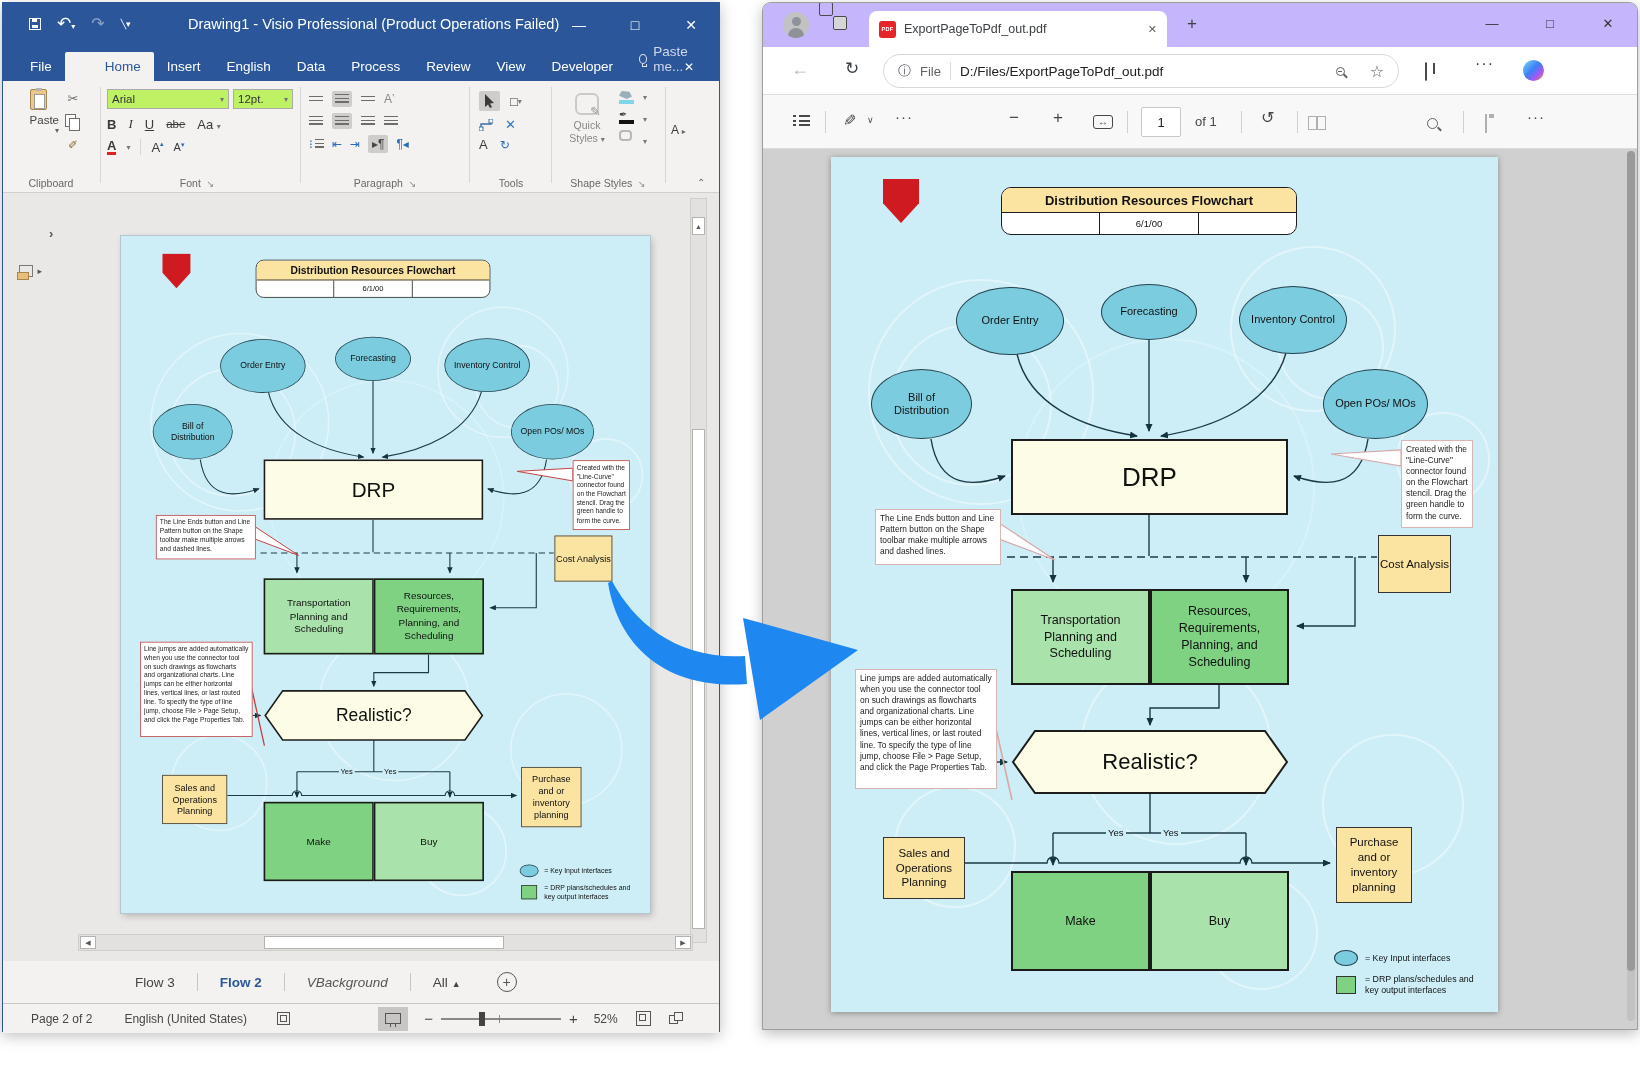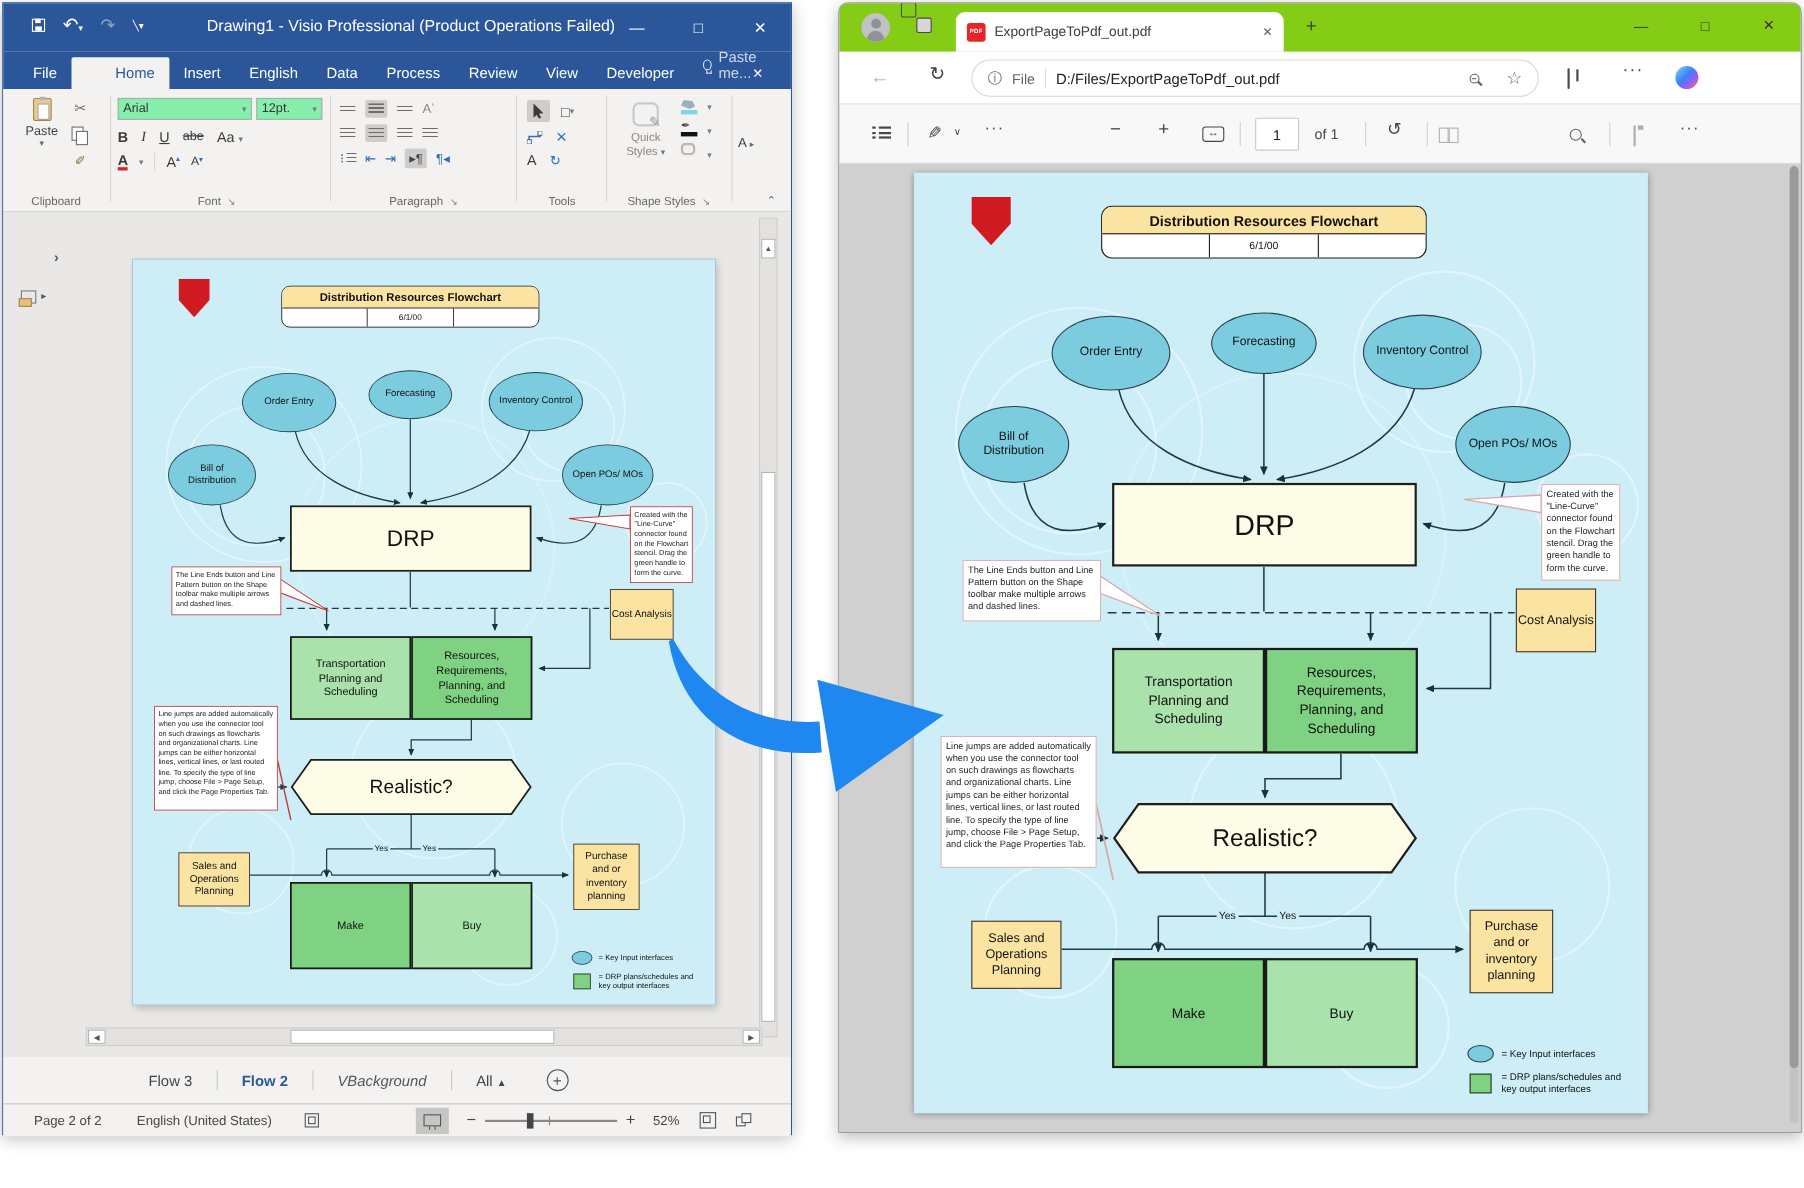--- a/index.html
+++ b/index.html
@@ -23,21 +23,21 @@
   .v-menubar { position:absolute; left:0; top:44px; width:100%; height:34px; background:#2b579a; display:flex; align-items:flex-end; }
   .v-tab { color:#fff; font-size:13.5px; padding:7px 13px; }
   .v-tab.active { background:#f3f2f1; color:#2b579a; border-radius:2px 2px 0 0;padding-left:40px; }
   .i-bulb { width:10px; height:10px; border:1.5px solid #dfe6f2; border-radius:50%; position:relative; display:inline-block; }
   .i-bulb::after { content:''; position:absolute; left:2px; bottom:-4px; width:3px; height:2px; border:1px solid #dfe6f2; border-top:none; }
   
   .v-ribbon { position:absolute; left:0; top:78px; width:100%; height:112px; background:#f3f2f1; border-bottom:1px solid #d2d0ce; }
   .rb-sep { position:absolute; top:6px; width:1px; height:96px; background:#d8d6d4; }
   .rb-label { position:absolute; bottom:3px; font-size:10.5px; color:#6a6864; text-align:center; }
   .rb-launch { font-size:9px; color:#8a8886; }
-  .rb-select { background:#86efac; border:1px solid #acabab; font-size:11.5px; color:#333; display:flex; align-items:center; justify-content:space-between; padding:1px 4px; height:20px; }
+  .rb-select { background:#bef264; border:1px solid #acabab; font-size:11.5px; color:#333; display:flex; align-items:center; justify-content:space-between; padding:1px 4px; height:20px; }
   .rb-caret { font-size:8px; color:#777; }
   .rb-btn { display:flex; align-items:center; justify-content:center; color:#444; }
   .rb-btn.sel { background:#cfcdcb; border-radius:2px; }
   .i-paste { width:17px; height:21px; background:#ecc988; border:1px solid #a8854f; border-radius:2px; position:relative; }
   .i-paste::before { content:''; position:absolute; left:3px; top:4px; width:9px; height:13px; background:#fff; border:1px solid #9a9a9a; }
   .i-paste::after { content:''; position:absolute; left:5px; top:-2px; width:6px; height:3px; background:#b5b5b5; }
   .i-copy { width:16px; height:16px; position:relative; }
   .i-copy::before { content:''; position:absolute; left:0; top:0; width:9px; height:11px; border:1.2px solid #6f6d6a; background:#fff; }
   .i-copy::after { content:''; position:absolute; left:4px; top:4px; width:9px; height:11px; border:1.2px solid #6f6d6a; background:#fff; }
   .i-bars { width:14px; height:10px; background:repeating-linear-gradient(to bottom,#6f6d6a 0 1.4px,transparent 1.4px 3.6px); }
@@ -69,21 +69,21 @@
   .i-sqicon { width:13px; height:13px; border:1.6px solid #555; position:relative; }
   .i-sqicon::after { content:''; position:absolute; left:2px; top:2px; width:5px; height:5px; border:1.2px solid #555; }
   .v-slider { position:relative; width:120px; height:14px; }
   .v-slider::before { content:''; position:absolute; left:0; top:6.5px; width:100%; height:1.6px; background:#8a8886; }
   .v-slidertick { position:absolute; left:58px; top:3px; width:1.5px; height:8px; background:#8a8886; }
   .v-sliderthumb { position:absolute; left:38px; top:0; width:6px; height:14px; background:#444; }
 
   
   .win-e { position:absolute; left:762px; top:2px; width:876px; height:1028px; background:#d6d6d6;
     border:1px solid #9d9d9d; border-radius:9px 9px 0 0; box-shadow:0 4px 14px rgba(0,0,0,.25); overflow:hidden; }
-  .e-tabbar { position:absolute; left:0; top:0; width:100%; height:44px; background:#84cc16; }
+  .e-tabbar { position:absolute; left:0; top:0; width:100%; height:44px; background:#c4b5fd; }
   .e-avatar { position:absolute; left:20px; top:9px; width:26px; height:26px; border-radius:50%; background:#c2c2c2; overflow:hidden; }
   .e-avatar::before { content:''; position:absolute; left:8.5px; top:5px; width:9px; height:9px; border-radius:50%; background:#8f9399; }
   .e-avatar::after { content:''; position:absolute; left:5px; top:16px; width:16px; height:10px; border-radius:8px 8px 0 0; background:#8f9399; }
   .i-stacks { position:relative; width:18px; height:18px; }
   .i-stacks::before { content:''; position:absolute; right:0; bottom:0; width:12px; height:12px; border:1.6px solid #4a4a4a; border-radius:2px; }
   .i-stacks::after { content:''; position:absolute; left:0; top:0; width:12px; height:12px; border:1.6px solid #4a4a4a; border-radius:2px; background:#d6d6d6; }
   .e-tab { position:absolute; left:106px; top:8px; width:298px; height:36px; background:#fff; border-radius:8px 8px 0 0; display:flex; align-items:center; padding:0 10px; gap:8px; }
   .i-pdf { width:17px; height:17px; background:#e5252a; border-radius:3px; color:#fff; font-size:5.5px; font-weight:bold; display:flex; align-items:center; justify-content:center; letter-spacing:.3px; }
   .e-tabtitle { font-size:12.5px; color:#3c4043; flex:1; white-space:nowrap; overflow:hidden; }
   .e-winbtns { position:absolute; right:0; top:0; height:40px; display:flex; }
@@ -177,21 +177,21 @@
     <span class="v-tab">Developer</span>
     <span class="v-tab" style="color:#cfd8ea;display:flex;gap:6px;align-items:center">
       <span class="i-bulb"></span>
       <span>Paste me...</span>
     </span>
     <span class="v-tab" style="position:absolute;right:12px;font-size:12px">✕</span>
   </div>
 
   <div class="v-ribbon">
 
-    <div class="abs" style="left:14px;top:8px;width:42px;text-align:center">
+    <div class="abs" style="left:14px;top:8px;width:42px;text-align:right">
       <div class="ctr">
           <span class="i-paste"></span>
         </div>
       <div style="font-size:11.5px;color:#444;margin-top:4px"><span>Paste</span></div>
       <div style="font-size:8px;color:#666">▾</div>
     </div>
     <div class="abs" style="left:62px;top:10px;display:flex;flex-direction:column;gap:8px;align-items:center">
       <span style="font-size:13px;color:#6f6d6a">✂</span>
       <span class="i-copy"></span>
       <span style="font-size:12px;color:#8a6d3b">✐</span>

